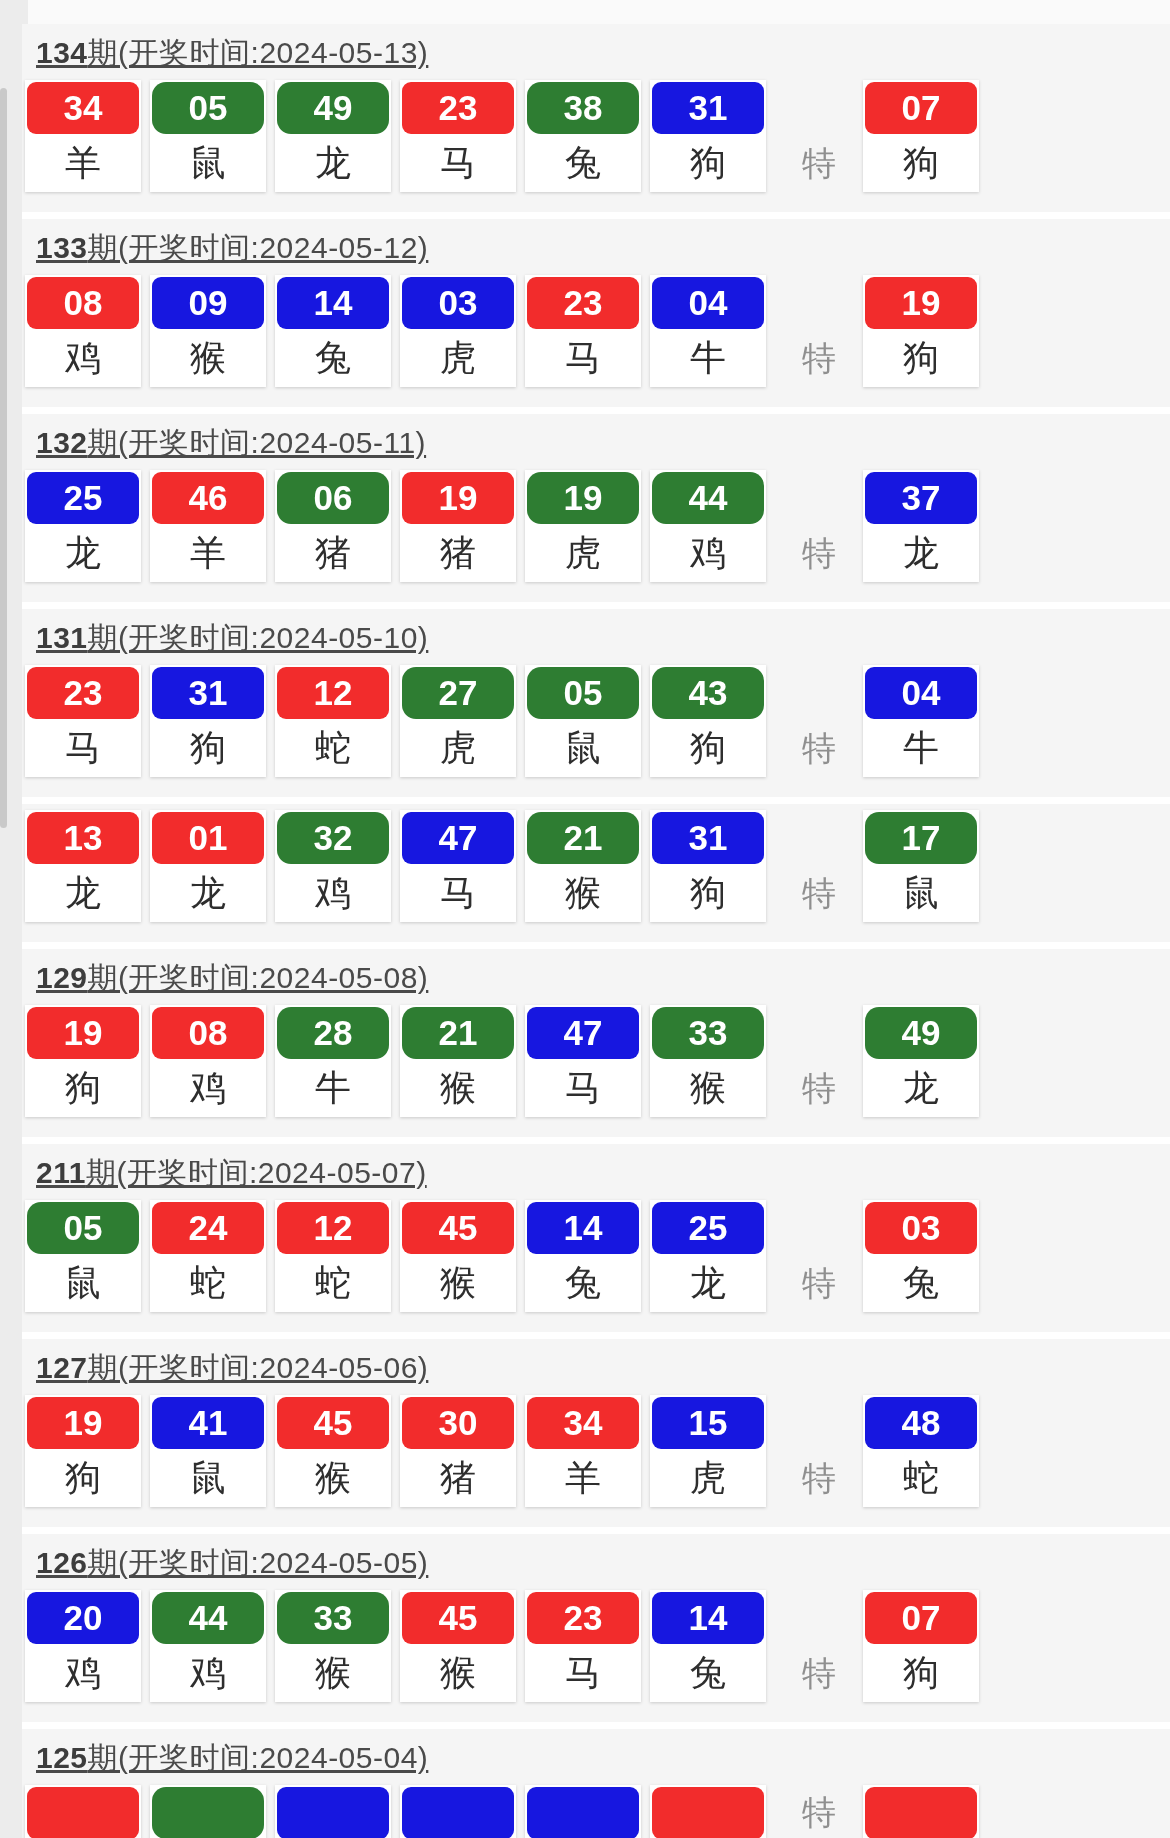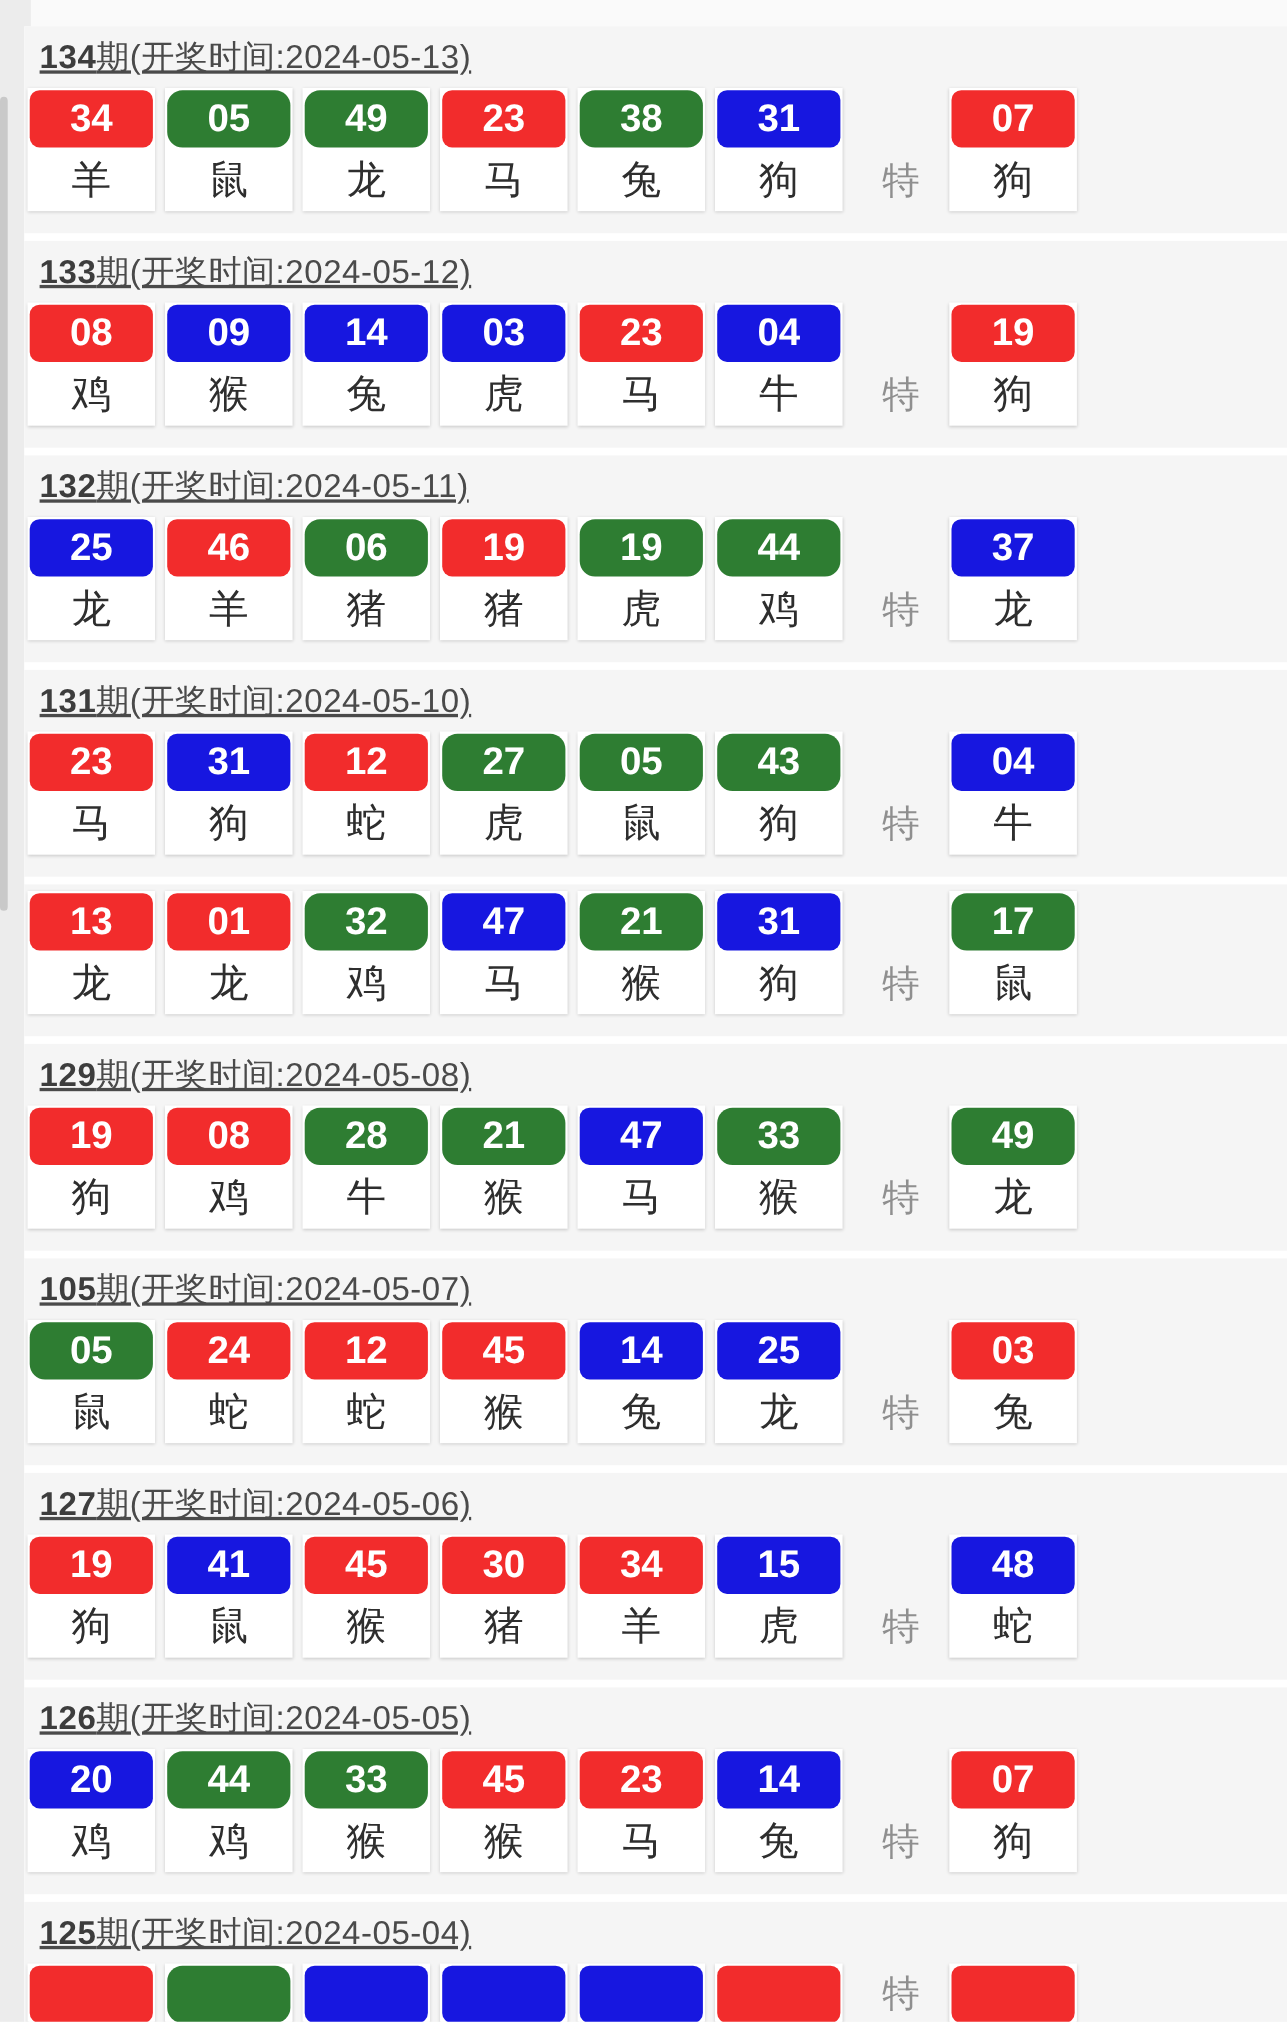--- a/index.html
+++ b/index.html
@@ -245,21 +245,21 @@
         </div>
       <div class="te">特</div>
       <div class="tile">
           <div class="num" data-color="green">49</div>
           <div class="zod">龙</div>
         </div>
     </div>
   </section>
 
   <section class="sec">
-    <div class="hdr"><b>105</b><span>期(开奖时间:2024-05-07)</span></div>
+    <div class="hdr"><b>211</b><span>期(开奖时间:2024-05-07)</span></div>
     <div class="row">
       <div class="tile">
           <div class="num" data-color="green">05</div>
           <div class="zod">鼠</div>
         </div>
       <div class="tile">
           <div class="num" data-color="red">24</div>
           <div class="zod">蛇</div>
         </div>
       <div class="tile">

